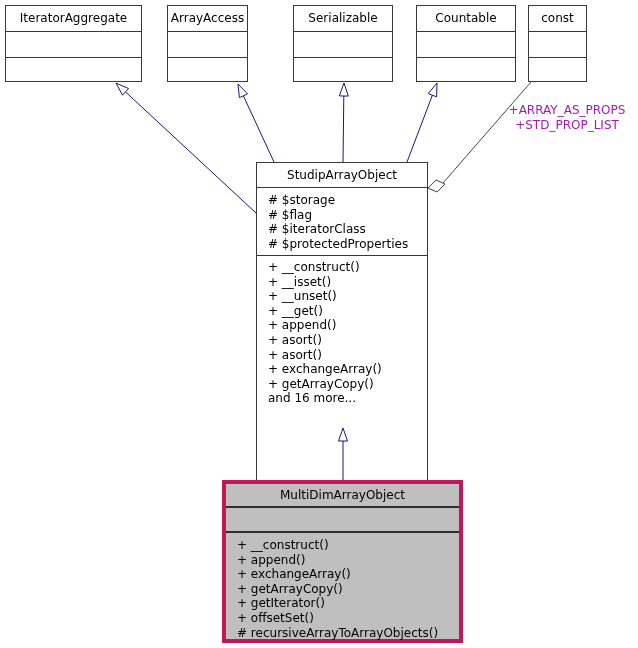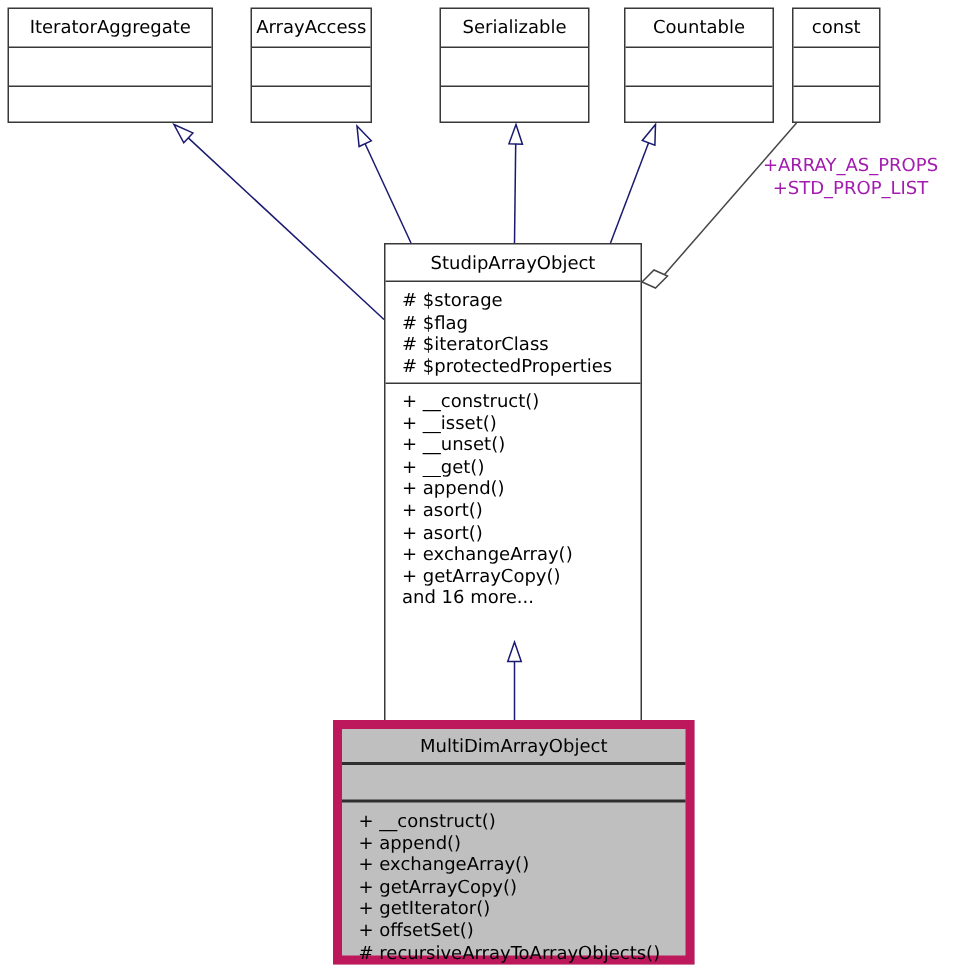--- a/index.html
+++ b/index.html
@@ -24,21 +24,21 @@
   
   .simple .comp-a { height:26px; }
   
   #node-studip { left:256px; top:162px; width:172px; height:319px; }
   #node-studip .title { height:24px; line-height:24px; }
   #node-studip .attrs { height:68px; padding-top:5px; }
   #node-studip .methods { padding-top:4px; }
   
   #node-multidim {
     left:222px; top:480px; width:241px; height:163px;
-    background:#bfbfbf; border:6px solid #be185d;
+    background:#bfbfbf; border:4px solid #be185d;
   }
   #node-multidim .title { height:22px; line-height:22px; }
   #node-multidim .comp { border-top:2px solid #2e2e2e; }
   #node-multidim .attrs { height:25px; }
   #node-multidim .methods { padding-top:5px; }
   
   svg.edges {
     position:absolute; left:0; top:0; z-index:2; pointer-events:none;
   }
   .edge-labels {

